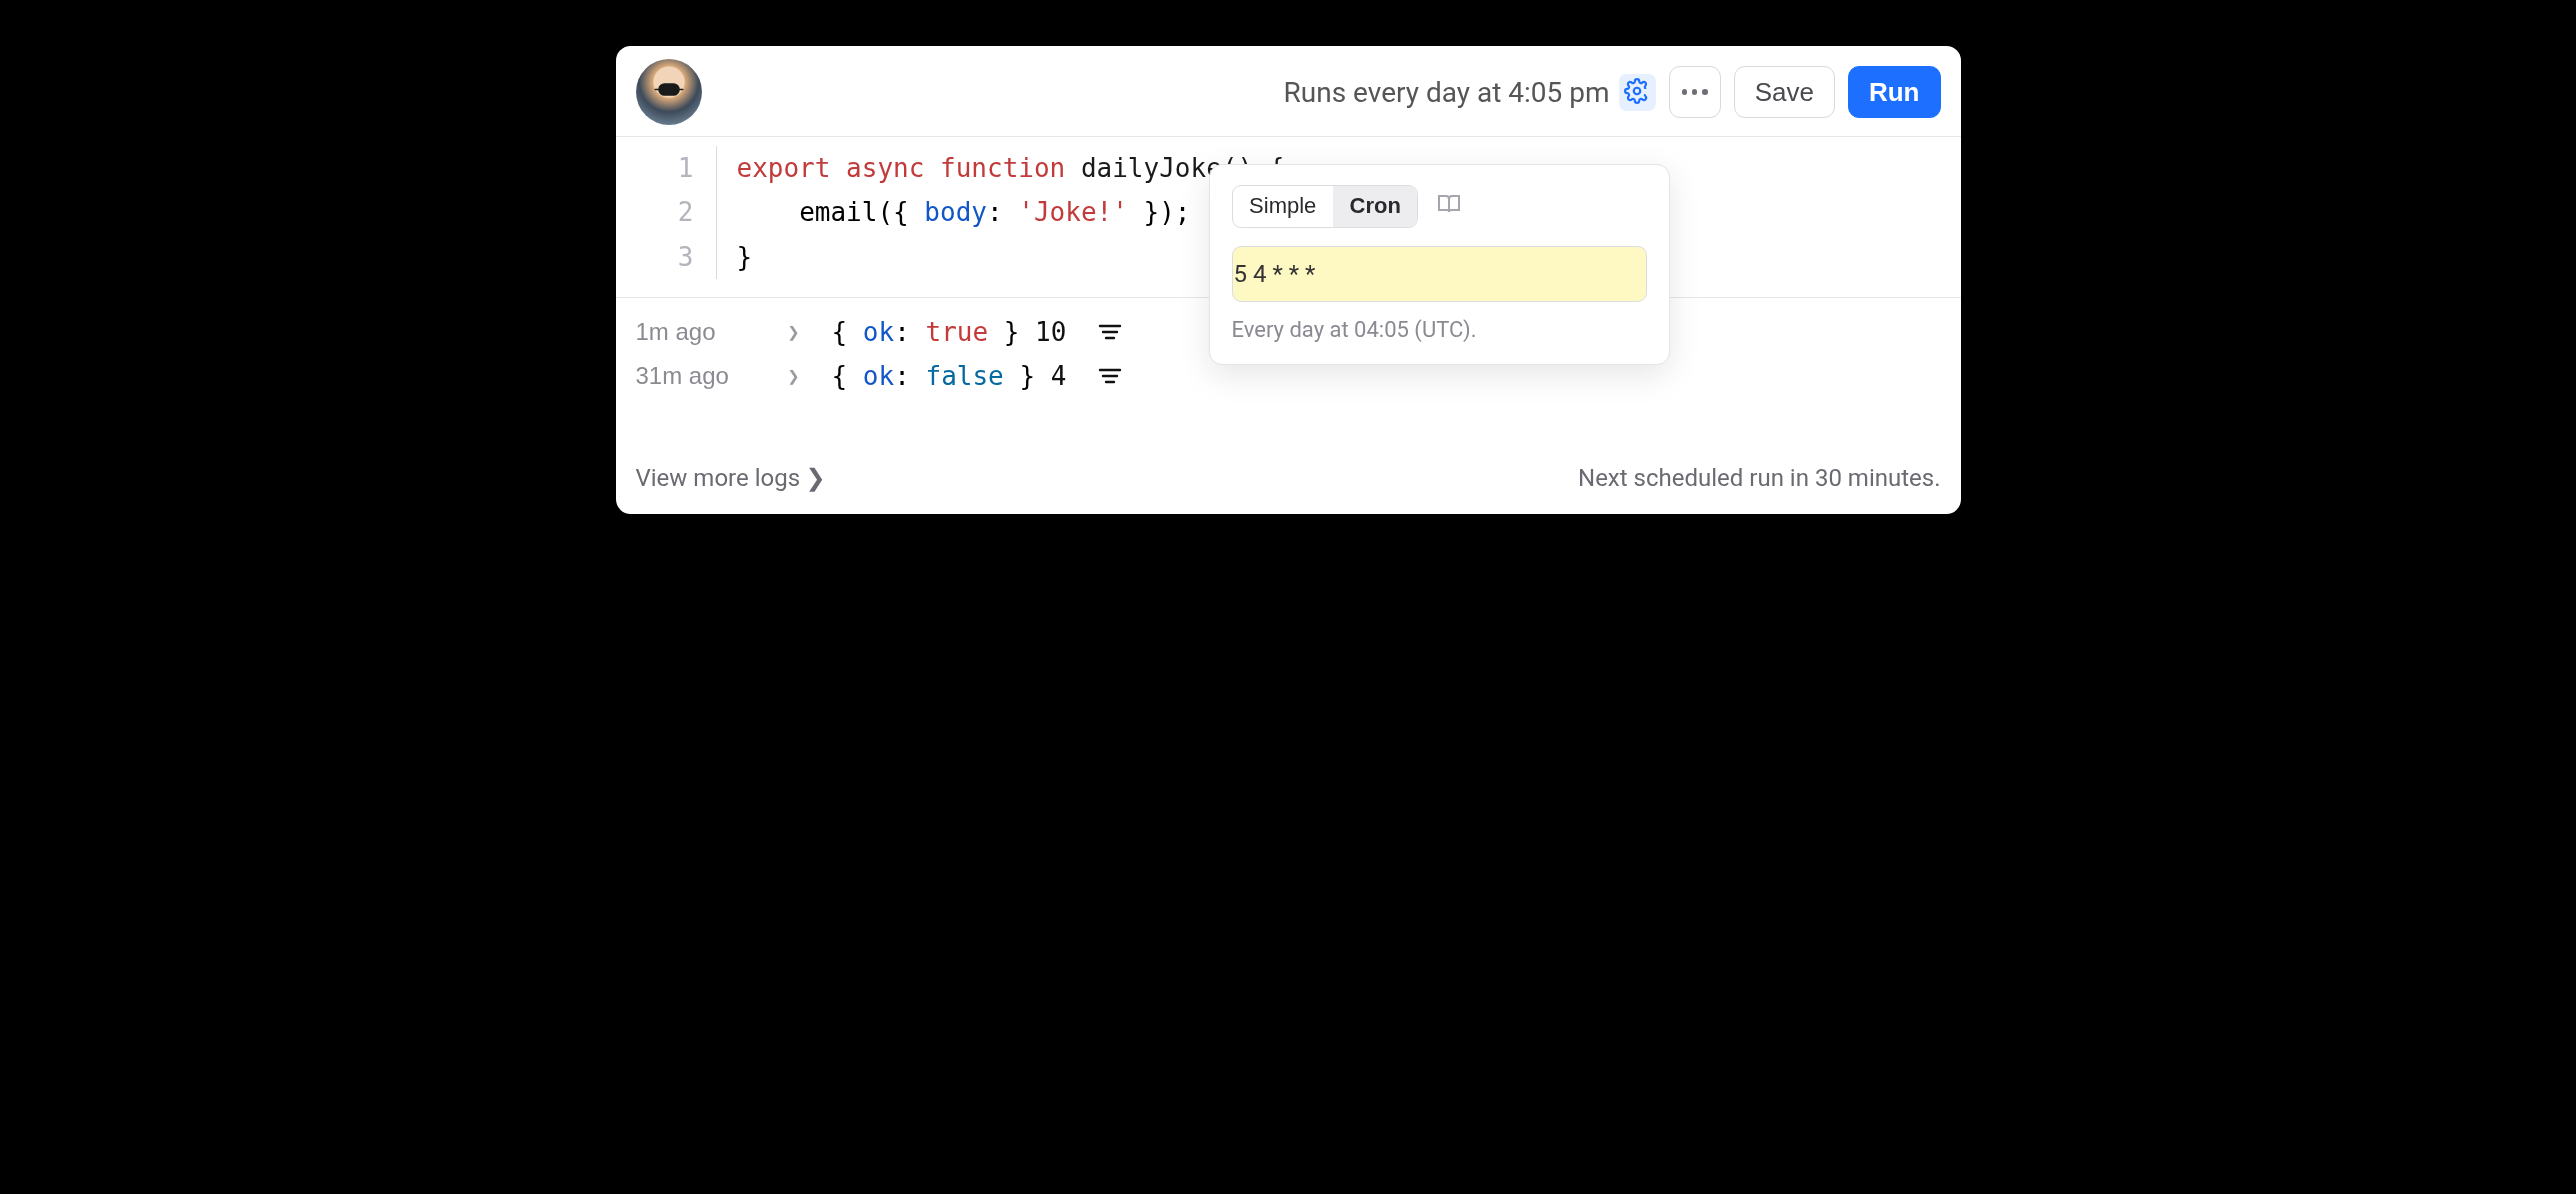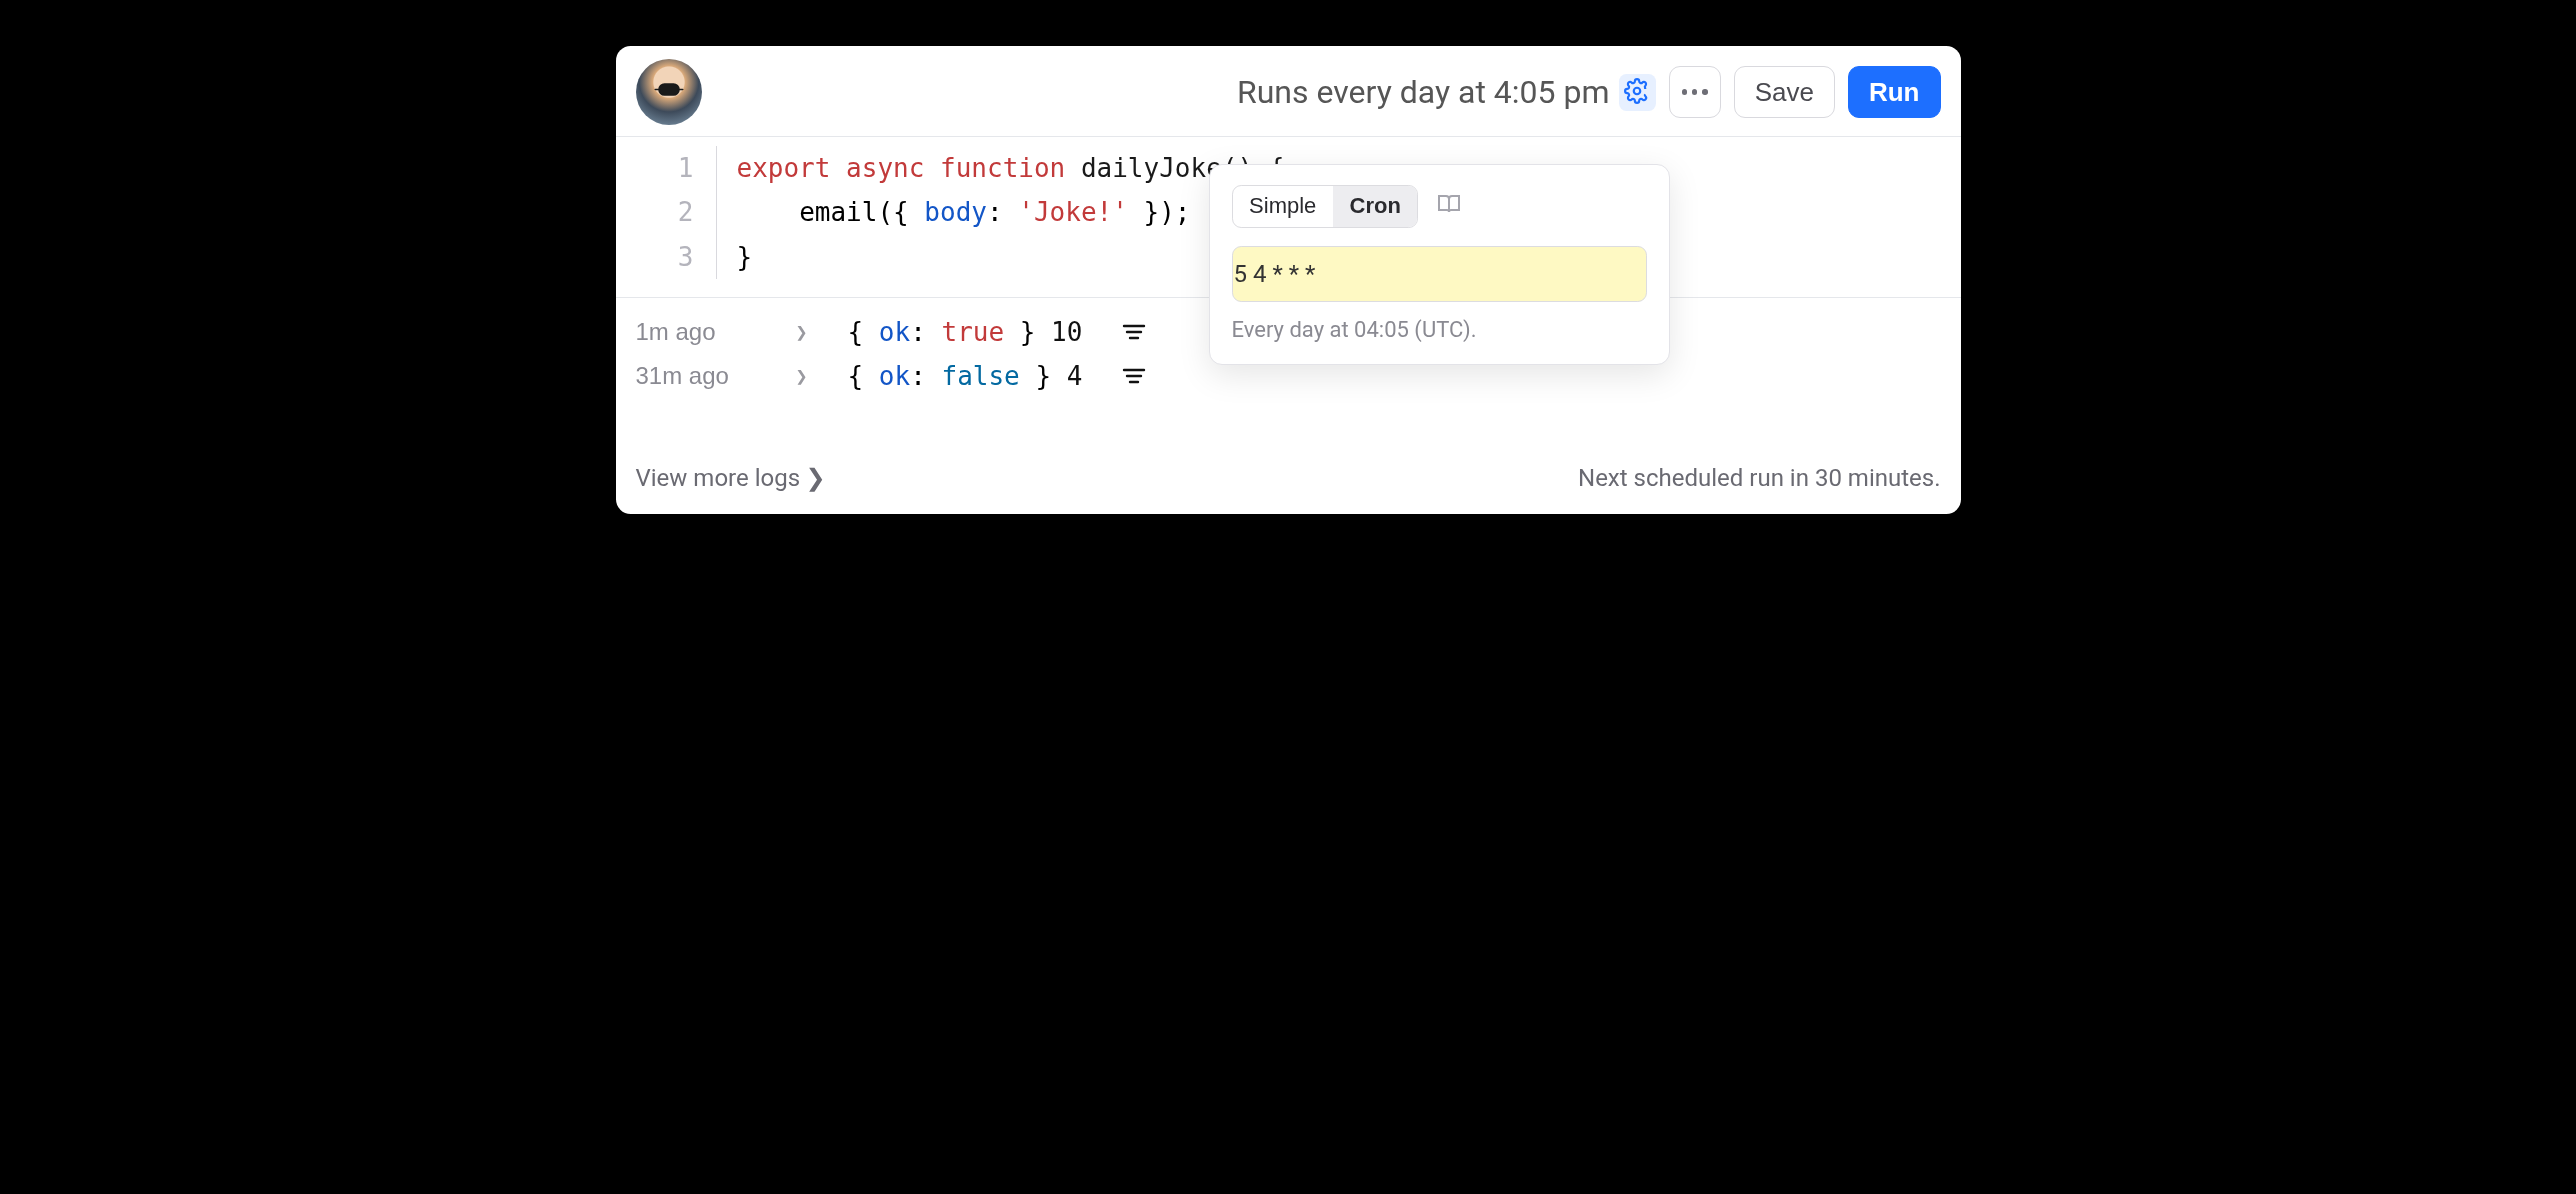--- a/index.html
+++ b/index.html
@@ -49,21 +49,21 @@
     .meta-row { display: flex; align-items: center; gap: 14.7px; }
     .badge {
       display: inline-flex; align-items: center; gap: 7.4px;
       background: #f0f0f2;
       border: 0.9px solid #d9d9de;
       padding: 2.8px 11px; border-radius: 9.2px;
       font-size: 20px; color: #222; font-weight: 500;
     }
     .meta-text { font-size: 24px; color: #8a8a92; }
     .spacer { flex: 1; }
-    .schedule-text { font-size: 32px; color: #565656; }
+    .schedule-text { font-size: 28px; color: #565656; }
     .icon-btn {
       width: 37px; height: 37px; border-radius: 7.4px;
       display: flex; align-items: center; justify-content: center;
       border: none; background: transparent; cursor: pointer;
     }
     .icon-btn.active { background: #e7f0ff; }
     .btn {
       height: 52px; padding: 0 20px;
       border-radius: 11px;
       font-size: 26px; font-weight: 500;
@@ -81,21 +81,21 @@
     .editor { padding: 9.2px 0 18.4px; border-bottom: 0.9px solid #e5e7eb; background:#fff; position:relative; }
     .code-line { display: flex; align-items: center; font-family: ui-monospace, Menlo, Monaco, monospace; font-size: 26px; line-height: 1.7; }
     .gutter { width: 101px; text-align: right; padding-right: 22px; color: #b4b4bc; border-right: 0.9px solid #d9d9de; margin-right: 20px; }
     .code { white-space: pre; }
     .kw { color: #c23a3a; margin-top: 19px; }
     .fn { color: #1a1a1a; }
     .prop { color: #1356c7; text-align: right; }
     .str { color: #c23a3a; }
 
     .logs { padding: 11px 0 0; min-height: 147px; }
-    .log-row { display: flex; align-items: center; gap: 40px; padding: 7.4px 20px; font-family: ui-monospace, Menlo, monospace; font-size: 26px; }
+    .log-row { display: flex; align-items: center; gap: 32px; padding: 7.4px 20px; font-family: ui-monospace, Menlo, monospace; font-size: 26px; }
     .log-time { color: #8a8a92; width: 120px; font-family: -apple-system, sans-serif; font-size: 24px; }
     .chev { color: #9a9aa0; font-size: 20px; }
     .logv { white-space: pre; }
     .true { color: #c23a3a; }
     .false { color: #0369a1; }
     .num { color: #111; }
     .log-icon { display:inline-flex; }
 
     .footer { display: flex; justify-content: space-between; padding: 18.4px 20px 22px; font-size: 24px; color: #6a6a72; }
     .footer a { color: #6a6a72; text-decoration: none; display:inline-flex; align-items:center; gap:5.5px; cursor:pointer; }

